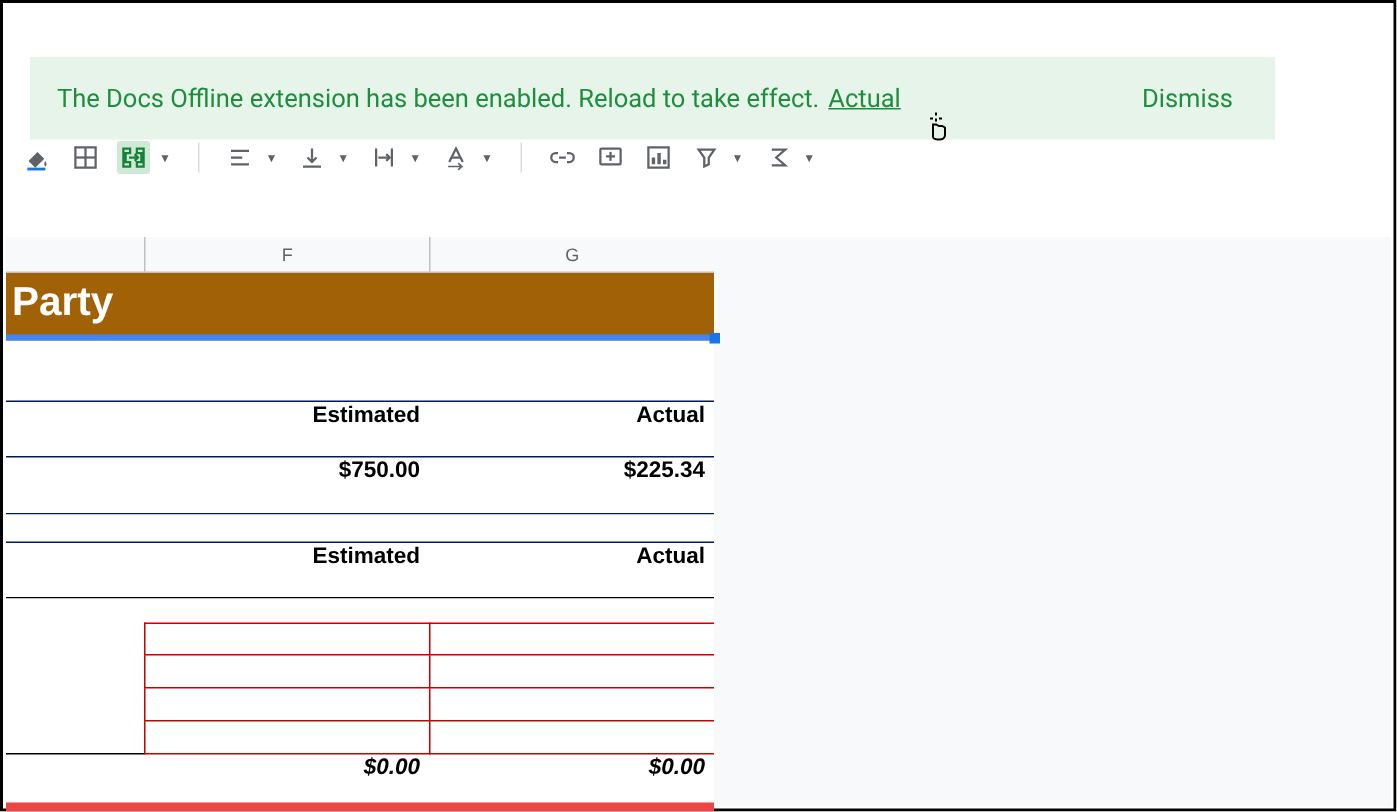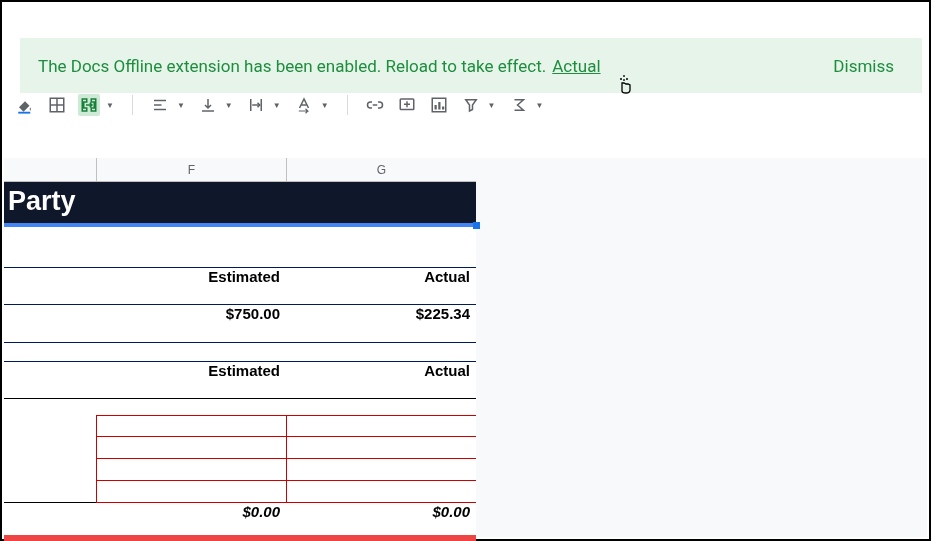--- a/index.html
+++ b/index.html
@@ -3,21 +3,21 @@
   <meta charset="utf-8">
   <style>
     * { margin: 0; padding: 0; box-sizing: border-box; }
     html, body { width: 931px; height: 541px; overflow: hidden; font-family: Arial, sans-serif; background: #fff; }
     .frame { width: 931px; height: 541px; border: 2px solid #000; position: relative; background: #fff; }
 
     
     .notif {
       position: absolute;
       left: 18px; top: 36px;
-      width: 902px; height: 55px;
+      width: 830px; height: 55px;
       background: #e6f4ea;
       display: flex; align-items: center;
       padding: 0 18px;
       font-size: 17px;
       color: #1e8e3e;
       font-family: "Segoe UI", Roboto, Arial, sans-serif;
       z-index: 10;
     }
     .notif-msg { color: #1e8e3e; }
     .notif-reload {
@@ -84,21 +84,21 @@
       flex: 1;
       text-align: center;
       font-size: 12px;
       color: #5f6368;
       border-left: 1px solid #c0c0c0;
       line-height: 24px;
     }
 
     
     .title-row {
-      background: #0f172a;
+      background: #a16207;
       color: #fff;
       font-weight: bold;
       font-size: 27px;
       padding: 4px 0 6px 0;
       border-bottom: 4px solid #4285f4;
       position: relative;
     }
     .title-row::after {
       content: "";
       position: absolute;

